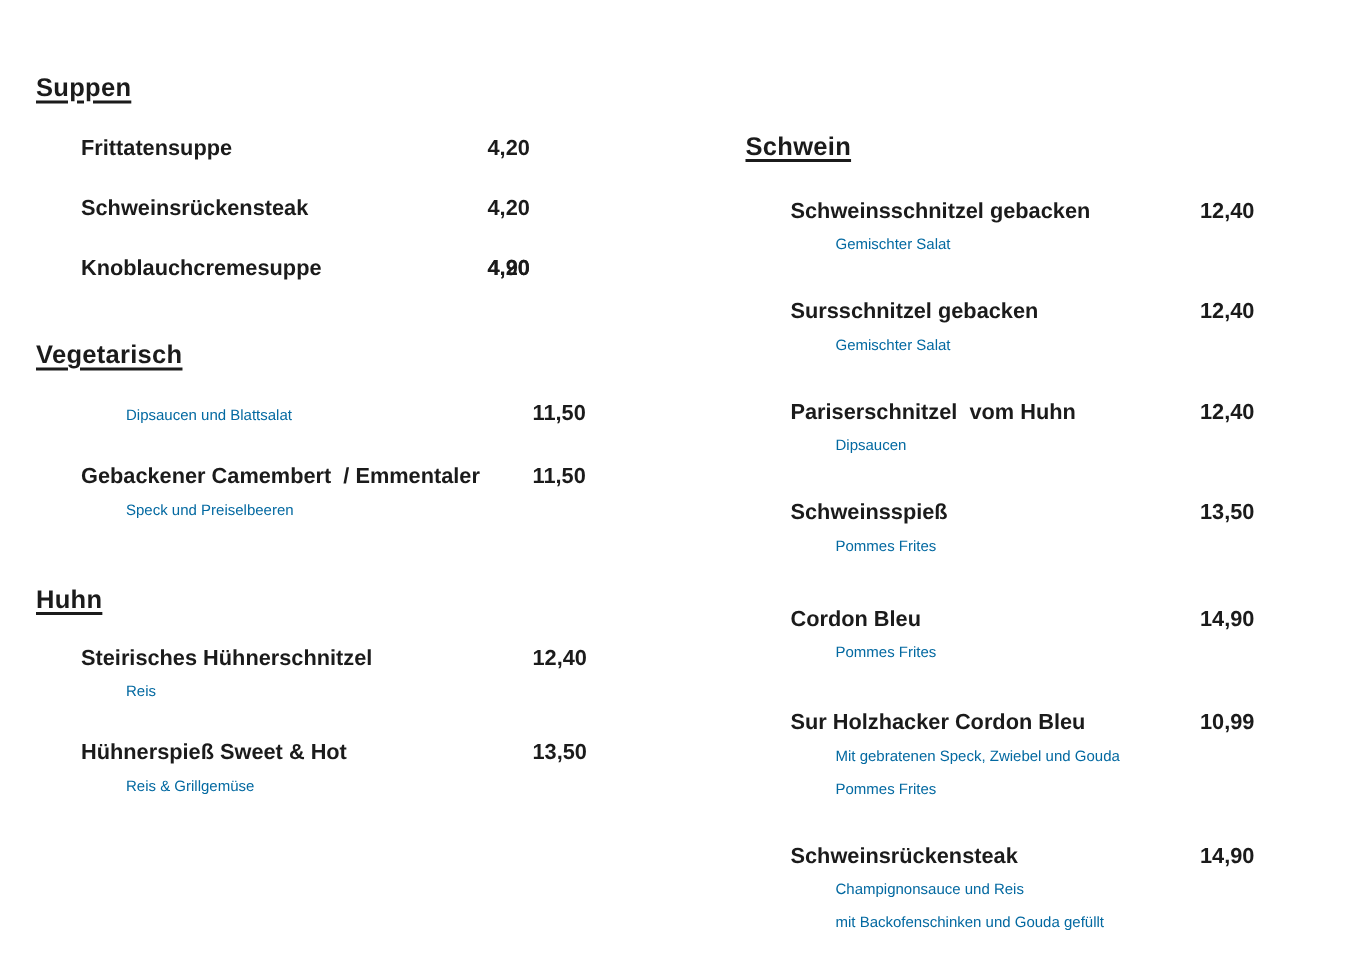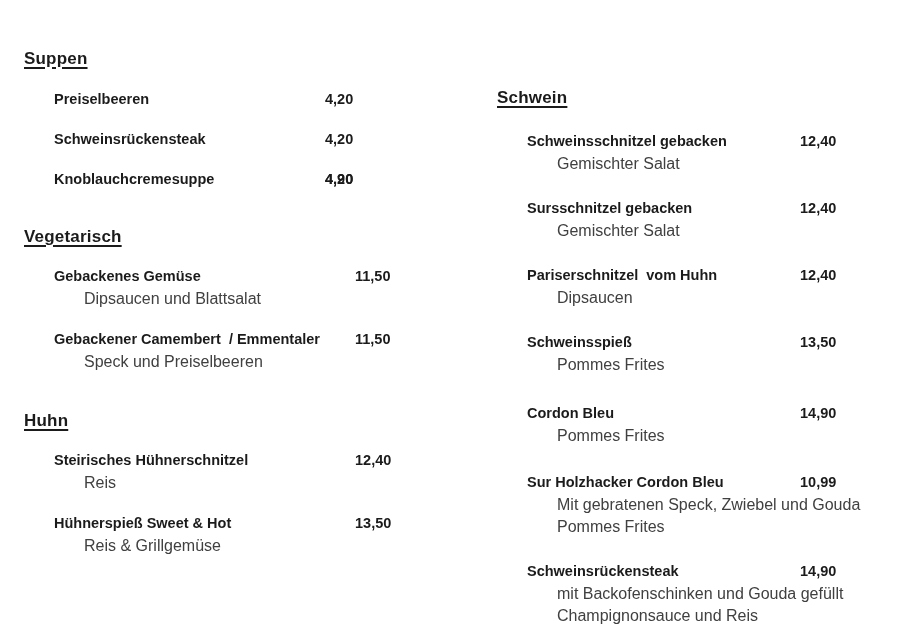--- a/index.html
+++ b/index.html
@@ -40,23 +40,23 @@
   .item .price {
     position: absolute;
     top: 0; left: 331px;
     font-size: 14.5px;
     font-weight: bold;
     line-height: 19px;
   }
   .item .desc {
     margin-left: 60px;
     margin-top: 2px;
-    font-size: 16px;
+    font-size: 10px;
     line-height: 22px;
-    color: #404040;
+    color: #0369a1;
     white-space: pre;
   }
   .item .desc + .desc { margin-top: 0; }
 
   
   .sec-suppen .item { margin-top: 21px; }
   .sec-suppen .item:nth-of-type(1) { margin-top: 26px; }
   .sec-suppen .price { left: 301px; }
 
   .sec-vegetarisch .item { margin-top: 20px; }
@@ -71,41 +71,41 @@
   .sec-schwein .item:nth-of-type(7) { margin-top: 26px; }
   .sec-schwein .price { left: 303px; }
 </style>
 </head>
 <body>
 
 <div class="menu-page">
   <div class="column col-left">
       <section class="section sec-suppen">
         <div class="heading">Suppen</div>
-        <div class="item"><span class="name">Preiselbeeren</span><span class="price">4,20</span></div>
+        <div class="item"><span class="name">Frittatensuppe</span><span class="price">4,20</span></div>
         <div class="item"><span class="name">Schweinsrückensteak</span><span class="price">4,20</span></div>
         <div class="item"><span class="price">4,20</span></div>
         <div class="item"><span class="name">Knoblauchcremesuppe</span><span class="price">4,90</span></div>
       </section>
       <section class="section sec-vegetarisch">
         <div class="heading">Vegetarisch</div>
-        <div class="item"><span class="name">Gebackenes Gemüse</span><span class="price">11,50</span><div class="desc">Dipsaucen und Blattsalat</div></div>
+        <div class="item"><span class="price">11,50</span><div class="desc">Dipsaucen und Blattsalat</div></div>
         <div class="item"><span class="name">Gebackener Camembert  / Emmentaler</span><span class="price">11,50</span><div class="desc">Speck und Preiselbeeren</div></div>
       </section>
       <section class="section sec-huhn">
         <div class="heading">Huhn</div>
         <div class="item"><span class="name">Steirisches Hühnerschnitzel</span><span class="price">12,40</span><div class="desc">Reis</div></div>
         <div class="item"><span class="name">Hühnerspieß Sweet &amp; Hot</span><span class="price">13,50</span><div class="desc">Reis &amp; Grillgemüse</div></div>
       </section>
     </div>
   <div class="column col-right">
       <section class="section sec-schwein">
         <div class="heading">Schwein</div>
         <div class="item"><span class="name">Schweinsschnitzel gebacken</span><span class="price">12,40</span><div class="desc">Gemischter Salat</div></div>
         <div class="item"><span class="name">Sursschnitzel gebacken</span><span class="price">12,40</span><div class="desc">Gemischter Salat</div></div>
         <div class="item"><span class="name">Pariserschnitzel  vom Huhn</span><span class="price">12,40</span><div class="desc">Dipsaucen</div></div>
         <div class="item"><span class="name">Schweinsspieß</span><span class="price">13,50</span><div class="desc">Pommes Frites</div></div>
         <div class="item"><span class="name">Cordon Bleu</span><span class="price">14,90</span><div class="desc">Pommes Frites</div></div>
         <div class="item"><span class="name">Sur Holzhacker Cordon Bleu</span><span class="price">10,99</span><div class="desc">Mit gebratenen Speck, Zwiebel und Gouda</div><div class="desc">Pommes Frites</div></div>
-        <div class="item"><span class="name">Schweinsrückensteak</span><span class="price">14,90</span><div class="desc">mit Backofenschinken und Gouda gefüllt</div><div class="desc">Champignonsauce und Reis</div></div>
+        <div class="item"><span class="name">Schweinsrückensteak</span><span class="price">14,90</span><div class="desc">Champignonsauce und Reis</div><div class="desc">mit Backofenschinken und Gouda gefüllt</div></div>
       </section>
     </div>
 </div>
 
 </body></html>

